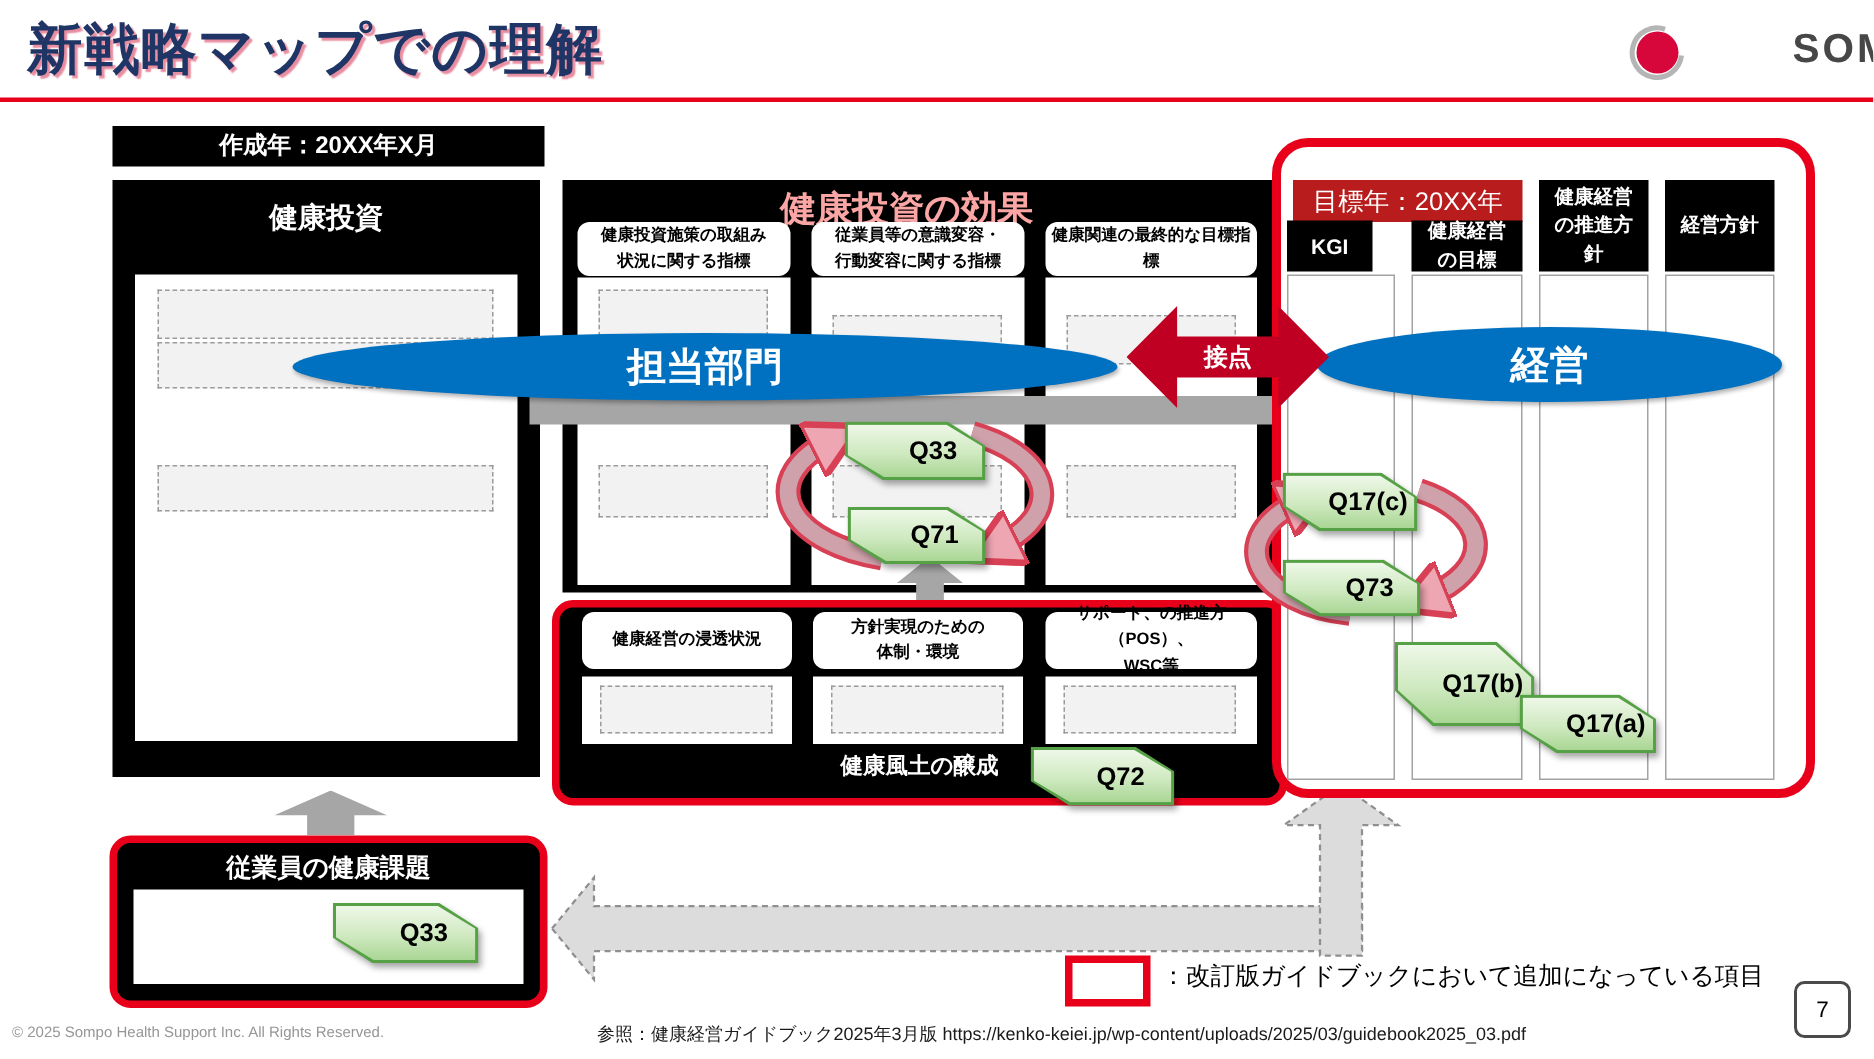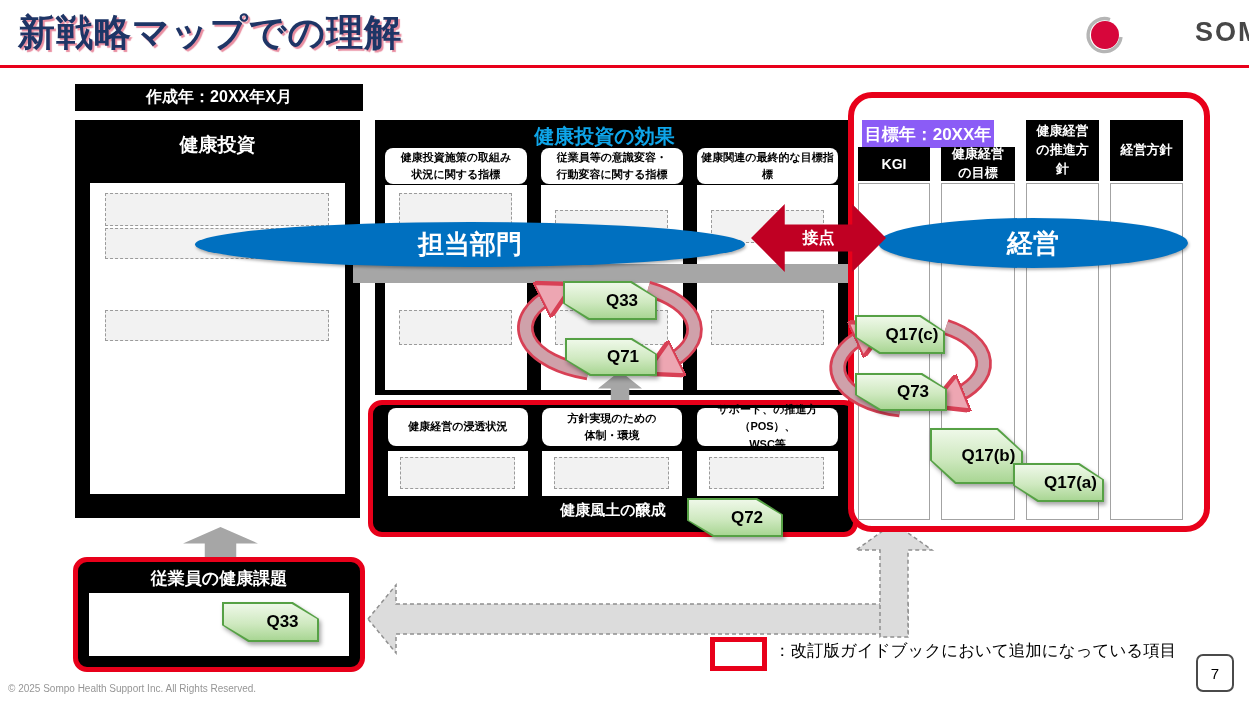--- a/index.html
+++ b/index.html
@@ -24,21 +24,21 @@
   .lpanel{left:75px;top:120px;width:285px;height:398px;background:#000;}
   .lpanel-title{left:0;right:0;top:12px;color:#fff;font-size:19px;font-weight:bold;}
   .lwhite{left:15px;top:63px;width:255px;height:311px;background:#fff;}
   .ph{background:#f2f2f2;border:1.5px dashed #9b9b9b;}
   .lph1{left:15px;top:10px;width:222px;height:31px;}
   .lph2{left:15px;top:45px;width:222px;height:29px;}
   .lph3{left:15px;top:127px;width:222px;height:29px;}
 
   
   .mpanel{left:375px;top:120px;width:475px;height:275px;background:#000;}
-  .mtitle{left:0;right:16px;top:3px;color:#0ea5e9;font-size:20px;font-weight:bold;}
+  .mtitle{left:0;right:16px;top:3px;color:#fca5a5;font-size:24px;font-weight:bold;}
   .mheader{background:#fff;border-radius:8px;font-size:11px;font-weight:bold;color:#000;line-height:1.55;}
   .mh1{left:10px;top:28px;width:142px;height:36px;}
   .mh2{left:166px;top:28px;width:142px;height:36px;}
   .mh3{left:322px;top:28px;width:141px;height:36px;}
   .mcol{background:#fff;}
   .mc1{left:10px;top:65px;width:142px;height:205px;}
   .mc2{left:166px;top:65px;width:142px;height:205px;}
   .mc3{left:322px;top:65px;width:141px;height:205px;}
   .mph-t1{left:14px;top:8px;width:111px;height:34px;}
   .mph-t2{left:14px;top:25px;width:111px;height:31px;}
@@ -59,23 +59,23 @@
   .cw{background:#fff;}
   .cw1{left:15px;top:46px;width:140px;height:45px;}
   .cw2{left:169px;top:46px;width:140px;height:45px;}
   .cw3{left:324px;top:46px;width:141px;height:45px;}
   .cph{left:12px;top:6px;width:113px;height:30px;}
   .cfooter{left:0;right:0;top:96px;color:#fff;font-size:15px;font-weight:bold;}
 
   
   .rpanel{left:848px;top:92px;width:362px;height:440px;background:#fff;border:6px solid #e8001a;
           border-radius:24px;box-sizing:border-box;}
-  .tyear{left:8px;top:22px;width:132px;height:28px;background:#8b5cf6;color:#fff;font-size:17px;font-weight:bold;}
+  .tyear{left:8px;top:22px;width:153px;height:28px;background:#b91c1c;color:#fff;font-size:17px;font-weight:normal;}
   .rhead{background:#000;color:#fff;font-weight:bold;font-size:13px;line-height:1.45;}
-  .rh1{left:4px;top:49px;width:72px;height:34px;font-size:14px;}
+  .rh1{left:4px;top:49px;width:57px;height:34px;font-size:14px;}
   .rh2{left:87px;top:49px;width:74px;height:34px;}
   .rh3{left:172px;top:22px;width:73px;height:61px;}
   .rh4{left:256px;top:22px;width:73px;height:61px;}
   .rcol{background:#fff;border:1.5px solid #a3a3a3;box-sizing:border-box;}
   .rc1{left:4px;top:85px;width:72px;height:337px;}
   .rc2{left:87px;top:85px;width:74px;height:337px;}
   .rc3{left:172px;top:85px;width:73px;height:337px;}
   .rc4{left:256px;top:85px;width:73px;height:337px;}
 
   
@@ -277,14 +277,15 @@
   <div class="tag t-q33b">
       <div class="tag-border">
         <div class="tag-fill">Q33</div>
       </div>
     </div>
 
   <div class="abs legend-box"></div>
   <div class="abs legend-text">：改訂版ガイドブックにおいて追加になっている項目</div>
   <div class="abs flexc page-badge">7</div>
   <div class="abs copyright">© 2025 Sompo Health Support Inc. All Rights Reserved.</div>
+  <div class="abs reference">参照：健康経営ガイドブック2025年3月版  https://kenko-keiei.jp/wp-content/uploads/2025/03/guidebook2025_03.pdf</div>
 
 </div>
 
 </body></html>

